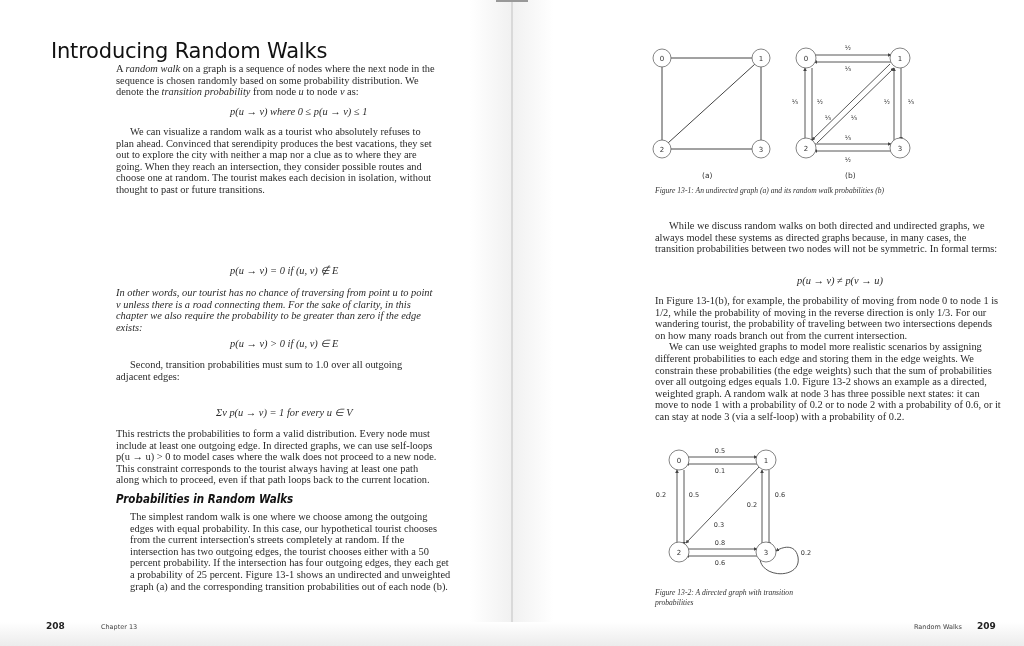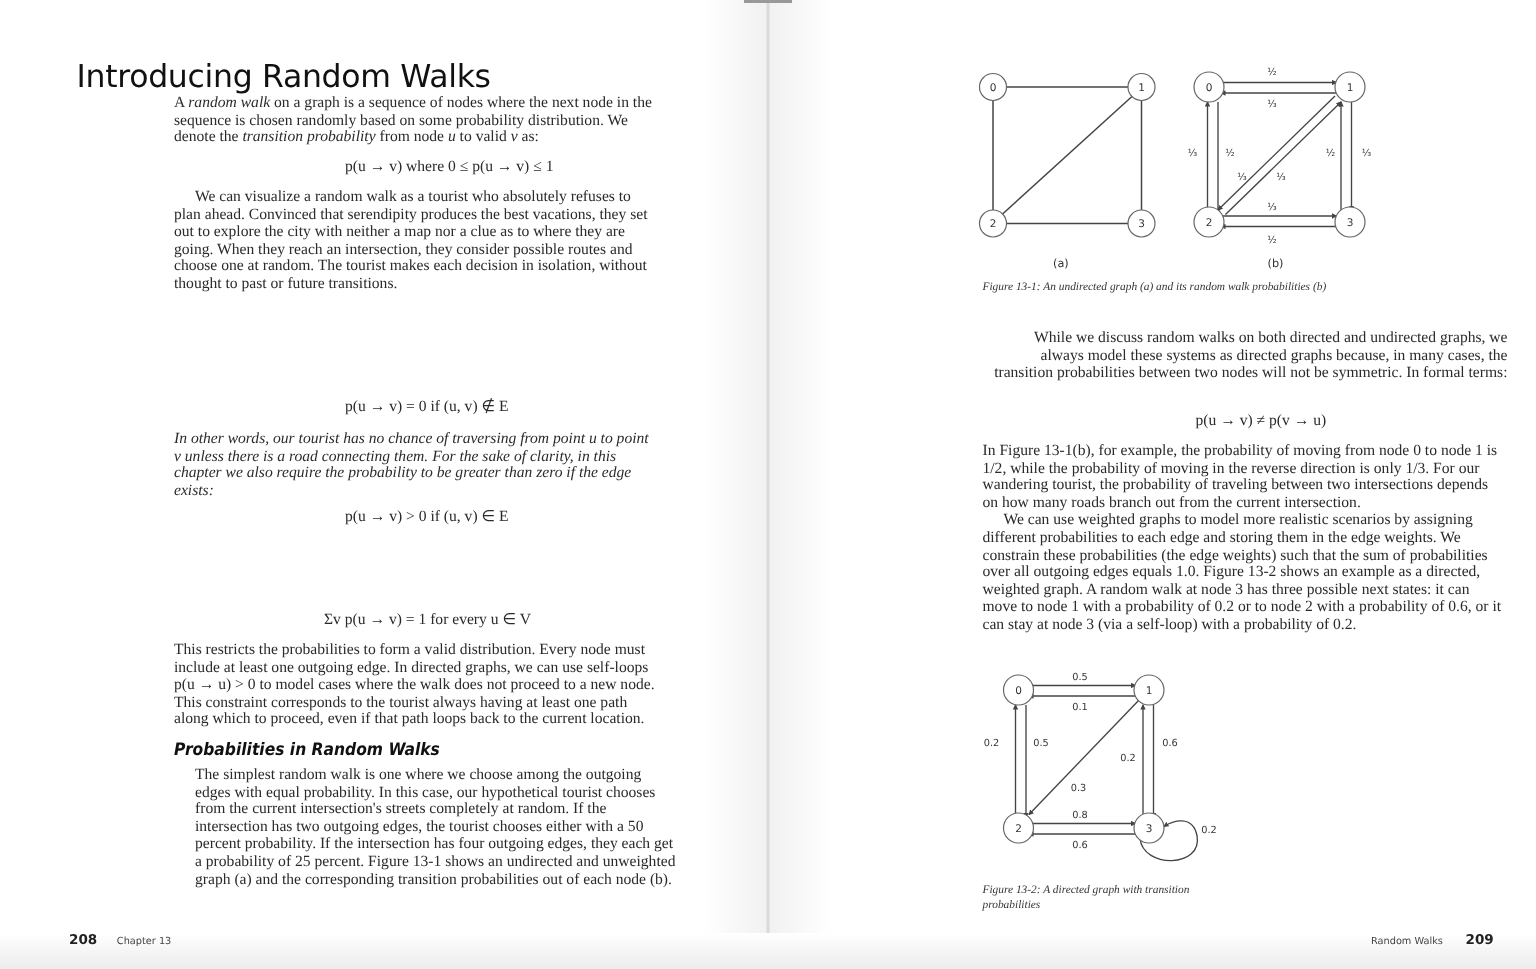--- a/index.html
+++ b/index.html
@@ -10,21 +10,21 @@
   .spine { position:absolute; left:511px; top:0; width:2px; height:646px; background:#d9d9d9; }
   .spine-top { position:absolute; left:496px; top:0; width:32px; height:2px; background:#999; }
   .bottom-shade { position:absolute; left:0; top:622px; width:1024px; height:24px; background:linear-gradient(#fff,#ececec); }
 
   h1.sec { position:absolute; left:51px; top:39px; margin:0; font-family:"DejaVu Sans", sans-serif; font-weight:normal; font-size:21px; letter-spacing:-0.2px; color:#111; }
   h2.sub { position:absolute; left:116px; top:492px; margin:0; font-family:"DejaVu Sans", sans-serif; font-weight:bold; font-style:italic; font-size:11.5px; color:#111; transform:scaleX(0.9); transform-origin:left; }
 
   .txt { position:absolute; font-size:10.4px; line-height:11.6px; color:#2a2a2a; }
   .txt p { margin:0; }
   .txt .ind { text-indent:14px; }
-  .eq { position:absolute; font-size:10.4px; color:#2a2a2a; white-space:nowrap; }
+  .eq { position:absolute; font-size:10.4px; font-style:italic; color:#2a2a2a; white-space:nowrap; }
 
   .cap { position:absolute; font-family:Liberation Serif, serif; font-style:italic; font-size:7.6px; line-height:9.6px; color:#333; }
   .sublabel { position:absolute; font-family:"DejaVu Sans", sans-serif; font-size:7.5px; color:#333; }
 
   .footer { position:absolute; top:614px; font-family:"DejaVu Sans", sans-serif; color:#222; }
   .pgnum { font-weight:bold; font-size:9px; }
   .runhead { font-size:6.5px; color:#444; }
 
   svg { position:absolute; overflow:visible; }
   svg text { font-family:"DejaVu Sans", sans-serif; fill:#333; }
@@ -34,51 +34,52 @@
 
 <div class="page left"></div>
 <div class="page right"></div>
 <div class="spine"></div>
 <div class="spine-top"></div>
 <div class="bottom-shade"></div>
 
 <h1 class="sec">Introducing Random Walks</h1>
 
 <div class="txt" style="left:116px; top:63px; width:322px;">
-  <p><span>A </span><i>random walk</i><span> on a graph is a sequence of nodes where the next node in the sequence is chosen randomly based on some probability distribution. We denote the </span><i>transition probability</i><span> from node </span><i>u</i><span> to valid </span><i>v</i><span> as:</span></p>
+  <p><span>A </span><i>random walk</i><span> on a graph is a sequence of nodes where the next node in the sequence is chosen randomly based on some probability distribution. We denote the </span><i>transition probability</i><span> from node </span><i>u</i><span> to node </span><i>v</i><span> as:</span></p>
 </div>
 <div class="eq" style="left:230px; top:106px;">p(u → v) where 0 ≤ p(u → v) ≤ 1</div>
 
 <div class="txt" style="left:116px; top:126px; width:322px;">
   <p class="ind">We can visualize a random walk as a tourist who absolutely refuses to plan ahead. Convinced that serendipity produces the best vacations, they set out to explore the city with neither a map nor a clue as to where they are going. When they reach an intersection, they consider possible routes and choose one at random. The tourist makes each decision in isolation, without thought to past or future transitions.</p>
 </div>
 <div class="eq" style="left:230px; top:264px;">p(u → v) = 0 if (u, v) ∉ E</div>
 
 <div class="txt" style="left:116px; top:287px; width:322px;font-style:italic;">
   <p>In other words, our tourist has no chance of traversing from point u to point v unless there is a road connecting them. For the sake of clarity, in this chapter we also require the probability to be greater than zero if the edge exists:</p>
 </div>
 <div class="eq" style="left:230px; top:337px;">p(u → v) &gt; 0 if (u, v) ∈ E</div>
 
 <div class="txt" style="left:116px; top:359px; width:322px;">
+  <p class="ind">Second, transition probabilities must sum to 1.0 over all outgoing adjacent edges:</p>
 </div>
 <div class="eq" style="left:216px; top:406px;">Σv p(u → v) = 1 for every u ∈ V</div>
 
 <div class="txt" style="left:116px; top:428px; width:322px;">
   <p>This restricts the probabilities to form a valid distribution. Every node must include at least one outgoing edge. In directed graphs, we can use self-loops p(u → u) &gt; 0 to model cases where the walk does not proceed to a new node. This constraint corresponds to the tourist always having at least one path along which to proceed, even if that path loops back to the current location.</p>
 </div>
 
 <h2 class="sub">Probabilities in Random Walks</h2>
 
 <div class="txt" style="left:130px; top:511px; width:322px;">
   <p>The simplest random walk is one where we choose among the outgoing edges with equal probability. In this case, our hypothetical tourist chooses from the current intersection's streets completely at random. If the intersection has two outgoing edges, the tourist chooses either with a 50 percent probability. If the intersection has four outgoing edges, they each get a probability of 25 percent. Figure 13-1 shows an undirected and unweighted graph (a) and the corresponding transition probabilities out of each node (b).</p>
 </div>
 
 <div class="footer" style="left:46px;">
   <span class="pgnum">208</span>
-  <span class="runhead" style="margin-left:8px;">Chapter 13</span>
+  <span class="runhead" style="margin-left:31px;">Chapter 13</span>
 </div>
 
 <svg width="140" height="120" style="left:648px; top:47px;">
   <g stroke="#444" stroke-width="1" fill="none">
     <line x1="21" y1="11" x2="104" y2="11"></line>
     <line x1="14" y1="19" x2="14" y2="94"></line>
     <line x1="113" y1="19" x2="113" y2="94"></line>
     <line x1="21" y1="102" x2="104" y2="102"></line>
     <line x1="20" y1="96" x2="107" y2="17"></line>
   </g>
@@ -137,21 +138,21 @@
     <text x="97" y="64">½</text>
     <text x="121" y="64">⅓</text>
     <text x="58" y="100">⅓</text>
     <text x="58" y="122">½</text>
   </g>
 </svg>
 <div class="sublabel" style="left:845px; top:171px;">(b)</div>
 
 <div class="cap" style="left:655px; top:186px; width:230px;">Figure 13-1: An undirected graph (a) and its random walk probabilities (b)</div>
 
-<div class="txt" style="left:655px; top:220px; width:350px;text-align:right;">
+<div class="txt" style="left:655px; top:220px; width:350px;">
   <p class="ind">While we discuss random walks on both directed and undirected graphs, we always model these systems as directed graphs because, in many cases, the transition probabilities between two nodes will not be symmetric. In formal terms:</p>
 </div>
 <div class="eq" style="left:797px; top:275px;">p(u → v) ≠ p(v → u)</div>
 
 <div class="txt" style="left:655px; top:295px; width:350px;">
   <p>In Figure 13-1(b), for example, the probability of moving from node 0 to node 1 is 1/2, while the probability of moving in the reverse direction is only 1/3. For our wandering tourist, the probability of traveling between two intersections depends on how many roads branch out from the current intersection.</p>
   <p class="ind">We can use weighted graphs to model more realistic scenarios by assigning different probabilities to each edge and storing them in the edge weights. We constrain these probabilities (the edge weights) such that the sum of probabilities over all outgoing edges equals 1.0. Figure 13-2 shows an example as a directed, weighted graph. A random walk at node 3 has three possible next states: it can move to node 1 with a probability of 0.2 or to node 2 with a probability of 0.6, or it can stay at node 3 (via a self-loop) with a probability of 0.2.</p>
 </div>
 
 <svg width="170" height="140" style="left:652px; top:447px;">

